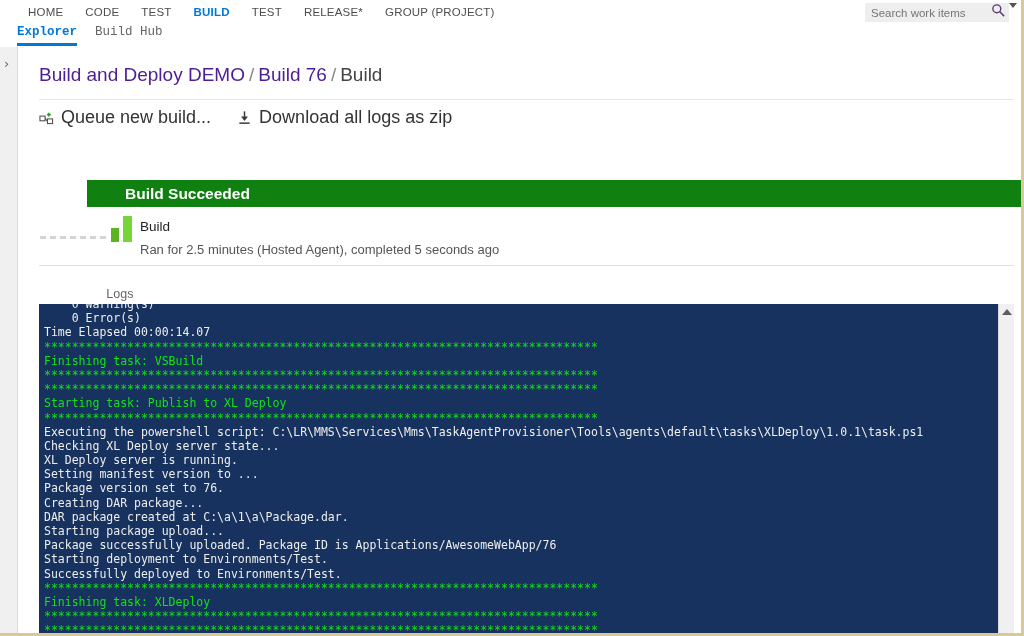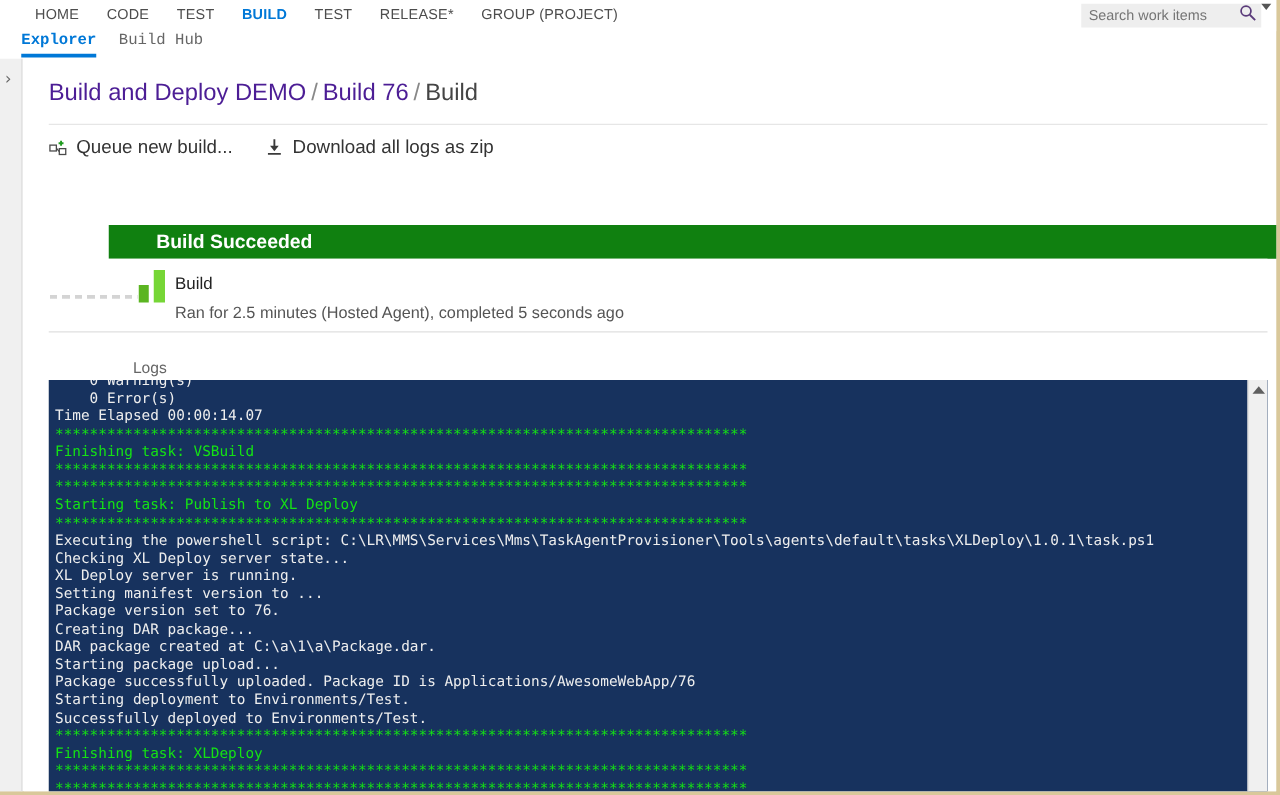--- a/index.html
+++ b/index.html
@@ -164,21 +164,21 @@
     border-top: 1px solid #e6e6e6;
     display: flex;
     align-items: center;
     gap: 26px;
     padding-top: 2px;
   }
   .tool-btn {
     display: flex;
     align-items: center;
     gap: 7px;
-    font-size: 15px;
+    font-size: 18px;
     color: #333333;
     cursor: pointer;
     white-space: nowrap;
   }
   .tool-icon { width: 15px; height: 15px; flex: 0 0 auto; }
 
   .status-banner {
     position: absolute;
     left: 20px; top: 133px;
     width: 975px;

